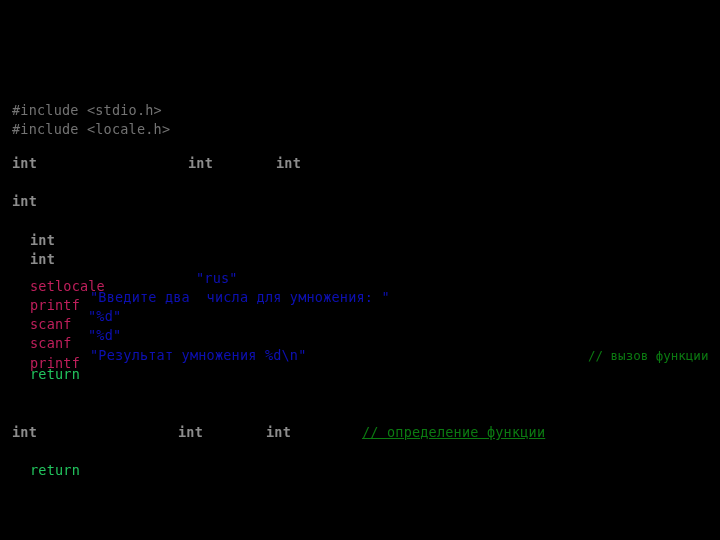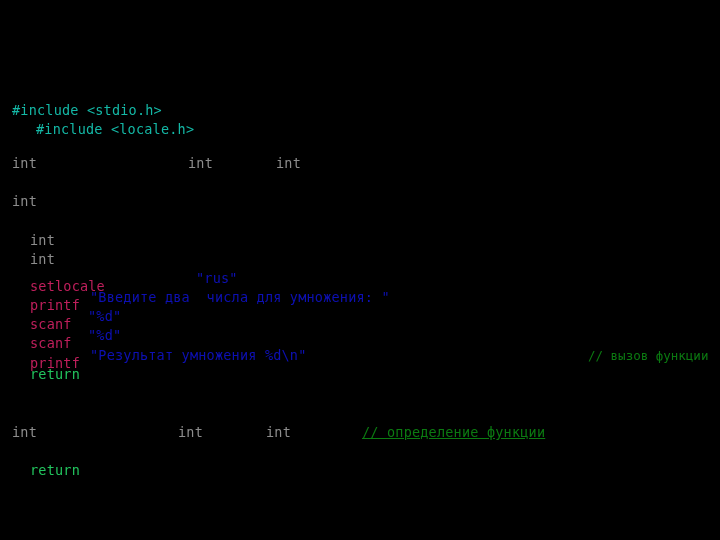--- a/index.html
+++ b/index.html
@@ -41,22 +41,22 @@
     line-height: 19px;
     letter-spacing: 0.2px;
   }
 
   .tok {
     white-space: pre;
     font-family: "DejaVu Sans Mono", monospace;
   }
 
   
-  .t-pre      { color: #14b8a6; }   
-  .t-kw       { color: #8d8d8d; }   
+  .t-pre      { color: #737373; }   
+  .t-kw       { color: #8d8d8d; font-weight: bold; }   
   .t-ret      { color: #22c55e; }   
   .t-fn       { color: #c01f5c; margin-top: 8px; }   
   .t-str      { color: #0d10b4; }   
   .t-cmt      { color: #0b7a11; }   
 
   .wrapcmt {
     position: absolute;
     white-space: normal;
     font-family: "DejaVu Sans Mono", monospace;
     font-size: 12.5px;
@@ -65,21 +65,21 @@
     width: 136px;
     text-align: left;
   }
 </style>
 </head>
 <body>
 
 <div id="slide">
   <div id="code">
       <div class="line" style="top: 101px;"><span class="tok t-pre" style="position: absolute; left: 12px;">#include &lt;stdio.h&gt;</span></div>
-      <div class="line" style="top: 120px;"><span class="tok t-pre" style="position: absolute; left: 12px; margin-left: 24px;">#include &lt;locale.h&gt;</span></div>
+      <div class="line" style="top: 120px;"><span class="tok t-pre" style="position: absolute; left: 12px;">#include &lt;locale.h&gt;</span></div>
       <div class="line" style="top: 139px;"></div>
       <div class="line" style="top: 154px;"><span class="tok t-kw" style="position: absolute; left: 12px;">int</span><span class="tok t-kw" style="position: absolute; left: 188px;">int</span><span class="tok t-kw" style="position: absolute; left: 276px;">int</span></div>
       <div class="line" style="top: 173px;"></div>
       <div class="line" style="top: 192px;"><span class="tok t-kw" style="position: absolute; left: 12px;">int</span></div>
       <div class="line" style="top: 211px;"></div>
       <div class="line" style="top: 231px;"><span class="tok t-kw" style="position: absolute; left: 30px;">int</span></div>
       <div class="line" style="top: 250px;"><span class="tok t-kw" style="position: absolute; left: 30px;">int</span></div>
       <div class="line" style="top: 269px;"><span class="tok t-fn" style="position: absolute; left: 30px;">setlocale</span><span class="tok t-str" style="position: absolute; left: 196px;">"rus"</span></div>
       <div class="line" style="top: 288px;"><span class="tok t-fn" style="position: absolute; left: 30px;">printf</span><span class="tok t-str" style="position: absolute; left: 90px;">"Введите два  числа для умножения: "</span></div>
       <div class="line" style="top: 307px;"><span class="tok t-fn" style="position: absolute; left: 30px;">scanf</span><span class="tok t-str" style="position: absolute; left: 88px;">"%d"</span></div>

